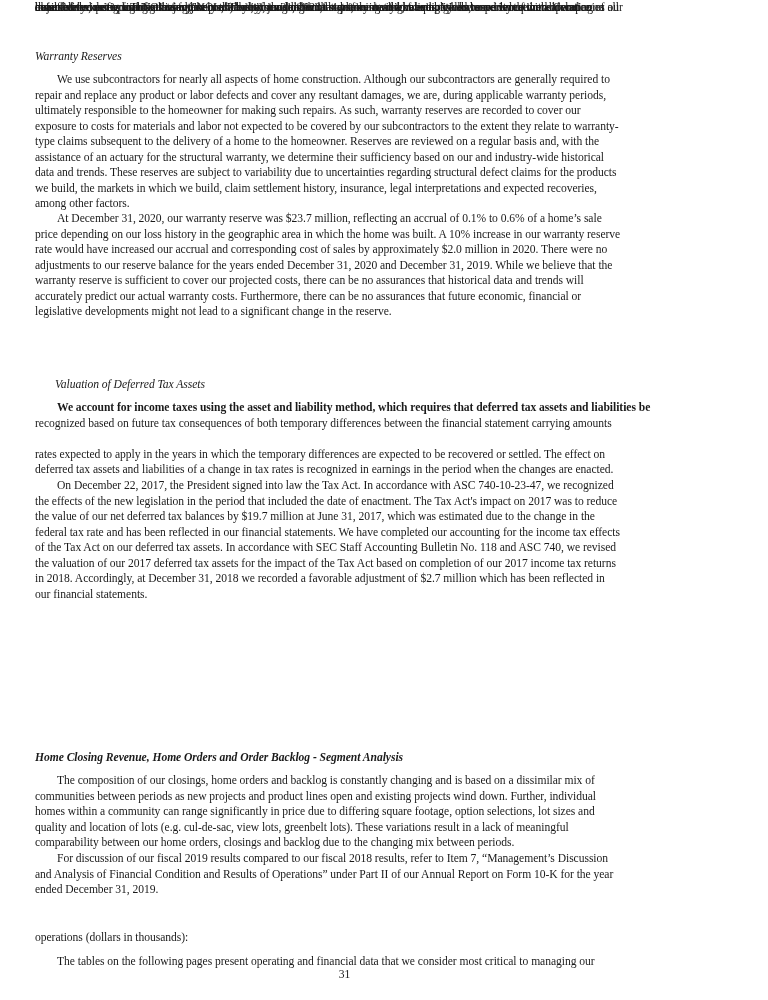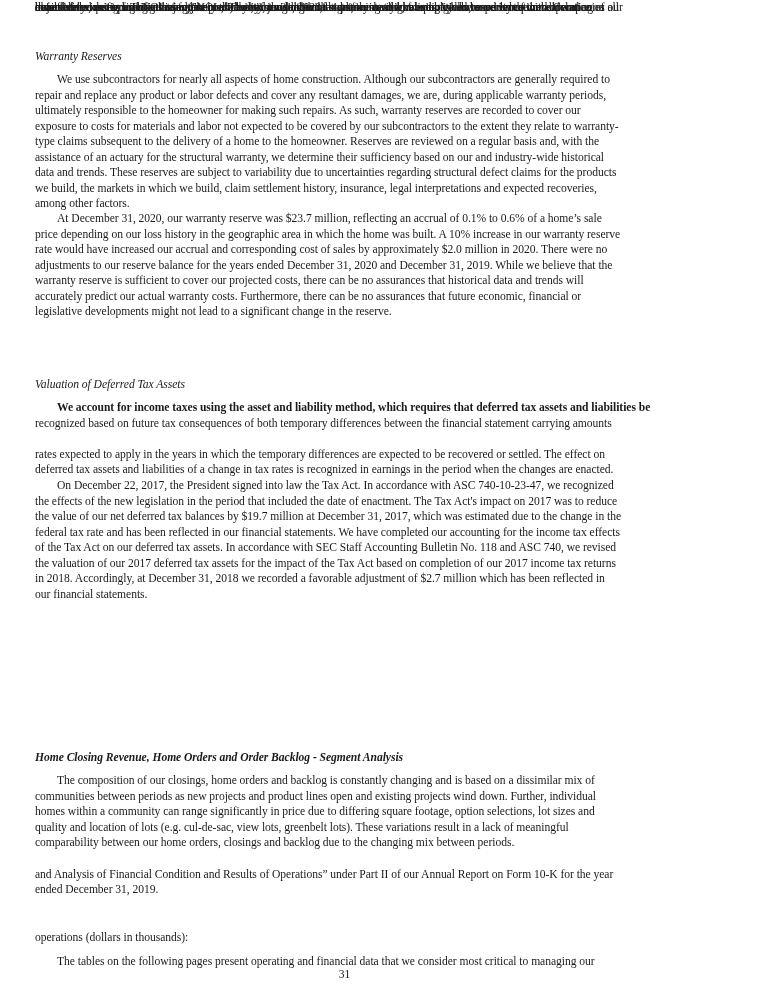--- a/index.html
+++ b/index.html
@@ -35,45 +35,46 @@
     <div class="line" style="top: 165px;">data and trends. These reserves are subject to variability due to uncertainties regarding structural defect claims for the products</div>
     <div class="line" style="top: 180.5px;">we build, the markets in which we build, claim settlement history, insurance, legal interpretations and expected recoveries,</div>
     <div class="line" style="top: 196px;">among other factors.</div>
     <div class="line indent" style="top: 211px;">At December 31, 2020, our warranty reserve was $23.7 million, reflecting an accrual of 0.1% to 0.6% of a home’s sale</div>
     <div class="line" style="top: 226.5px;">price depending on our loss history in the geographic area in which the home was built. A 10% increase in our warranty reserve</div>
     <div class="line" style="top: 242px;">rate would have increased our accrual and corresponding cost of sales by approximately $2.0 million in 2020. There were no</div>
     <div class="line" style="top: 257.5px;">adjustments to our reserve balance for the years ended December 31, 2020 and December 31, 2019. While we believe that the</div>
     <div class="line" style="top: 273px;">warranty reserve is sufficient to cover our projected costs, there can be no assurances that historical data and trends will</div>
     <div class="line" style="top: 288.5px;">accurately predict our actual warranty costs. Furthermore, there can be no assurances that future economic, financial or</div>
     <div class="line" style="top: 304px;">legislative developments might not lead to a significant change in the reserve.</div>
-    <div class="line heading-italic" style="top: 377px;">Valuation of Deferred Tax Assets</div>
+    <div class="line heading-italic" style="top: 377px; margin-left: 20px;">Valuation of Deferred Tax Assets</div>
     <div class="line indent" style="top: 400px; font-weight: bold;">We account for income taxes using the asset and liability method, which requires that deferred tax assets and liabilities be</div>
     <div class="line" style="top: 415.5px;">recognized based on future tax consequences of both temporary differences between the financial statement carrying amounts</div>
     <div class="line" style="top: 446.5px;">rates expected to apply in the years in which the temporary differences are expected to be recovered or settled. The effect on</div>
     <div class="line" style="top: 462px;">deferred tax assets and liabilities of a change in tax rates is recognized in earnings in the period when the changes are enacted.</div>
     <div class="line indent" style="top: 478px;">On December 22, 2017, the President signed into law the Tax Act. In accordance with ASC 740-10-23-47, we recognized</div>
     <div class="line" style="top: 493.5px;">the effects of the new legislation in the period that included the date of enactment. The Tax Act's impact on 2017 was to reduce</div>
-    <div class="line" style="top: 509px;">the value of our net deferred tax balances by $19.7 million at December 31, 2017, which was estimated due to the change in the</div>
+    <div class="line" style="top: 509px;">the value of our net deferred tax balances by $19.7 million at June 31, 2017, which was estimated due to the change in the</div>
     <div class="line" style="top: 524.5px;">federal tax rate and has been reflected in our financial statements. We have completed our accounting for the income tax effects</div>
     <div class="line" style="top: 540px;">of the Tax Act on our deferred tax assets. In accordance with SEC Staff Accounting Bulletin No. 118 and ASC 740, we revised</div>
     <div class="line" style="top: 555.5px;">the valuation of our 2017 deferred tax assets for the impact of the Tax Act based on completion of our 2017 income tax returns</div>
     <div class="line" style="top: 571px;">in 2018. Accordingly, at December 31, 2018 we recorded a favorable adjustment of $2.7 million which has been reflected in</div>
     <div class="line" style="top: 586.5px;">our financial statements.</div>
     <div class="line">benefit from net operating losses ("NOLs") by tax jurisdiction, to determine if a valuation allowance is required. Companies</div>
     <div class="line">must assess, using significant judgments, whether a valuation allowance should be established based on the consideration of all</div>
     <div class="line">available evidence using a “more likely than not” standard with significant weight being given to evidence that can be</div>
     <div class="line">objectively verified. This assessment considers, among other matters, the nature, frequency and severity of current and</div>
     <div class="line">cumulative losses, forecasts of future profitability, the length of statutory carryforward periods, experience with operating</div>
     <div class="line">losses and experience of utilizing tax credit carryforwards and tax planning alternatives. We have no valuation allowance on our</div>
     <div class="line">deferred tax assets and NOL carryovers at December 31, 2020.</div>
     <div class="line heading-bold-italic" style="top: 750px;">Home Closing Revenue, Home Orders and Order Backlog - Segment Analysis</div>
     <div class="line indent" style="top: 773px;">The composition of our closings, home orders and backlog is constantly changing and is based on a dissimilar mix of</div>
     <div class="line" style="top: 788.5px;">communities between periods as new projects and product lines open and existing projects wind down. Further, individual</div>
     <div class="line" style="top: 804px;">homes within a community can range significantly in price due to differing square footage, option selections, lot sizes and</div>
     <div class="line" style="top: 819.5px;">quality and location of lots (e.g. cul-de-sac, view lots, greenbelt lots). These variations result in a lack of meaningful</div>
     <div class="line" style="top: 835px;">comparability between our home orders, closings and backlog due to the changing mix between periods.</div>
+    <div class="line indent" style="top: 851px;">For discussion of our fiscal 2019 results compared to our fiscal 2018 results, refer to Item 7, “Management’s Discussion</div>
     <div class="line" style="top: 866.5px;">and Analysis of Financial Condition and Results of Operations” under Part II of our Annual Report on Form 10-K for the year</div>
     <div class="line" style="top: 882px;">ended December 31, 2019.</div>
     <div class="line indent" style="top: 914px; margin-top: 40px;">The tables on the following pages present operating and financial data that we consider most critical to managing our</div>
     <div class="line" style="top: 929.5px;">operations (dollars in thousands):</div>
   </div>
 
 <div class="page-number">31</div>
 
 </body></html>

